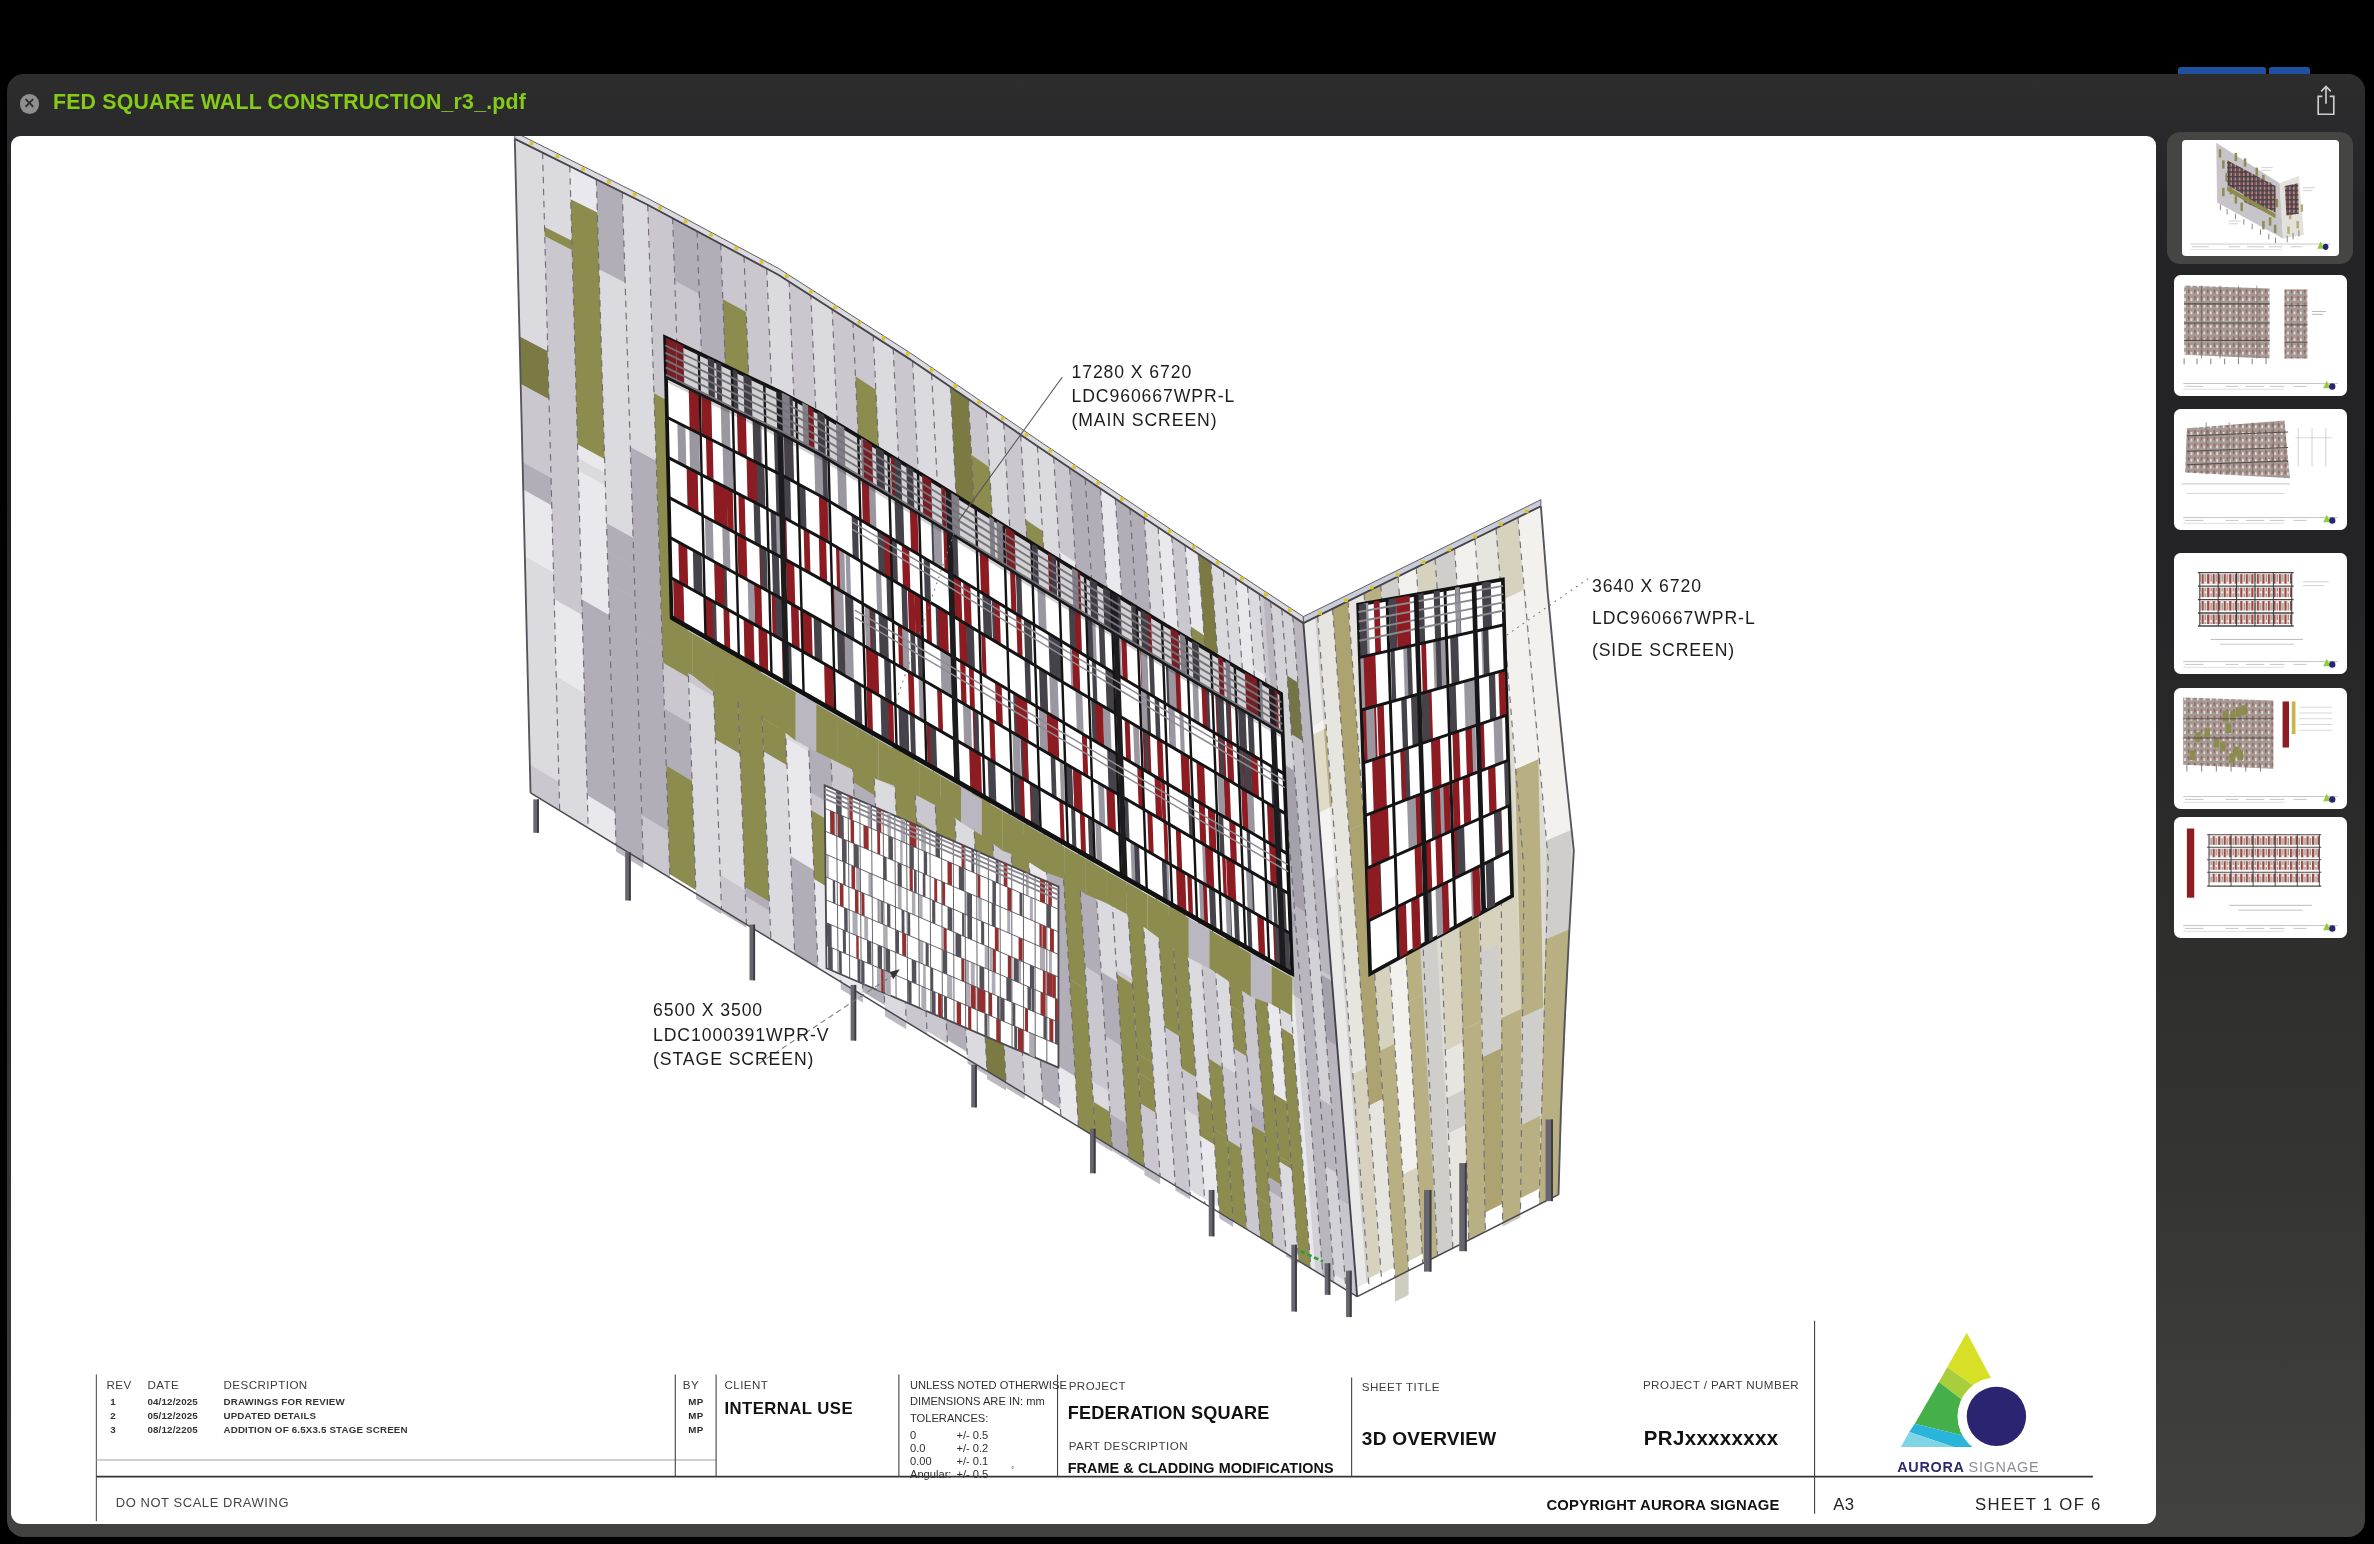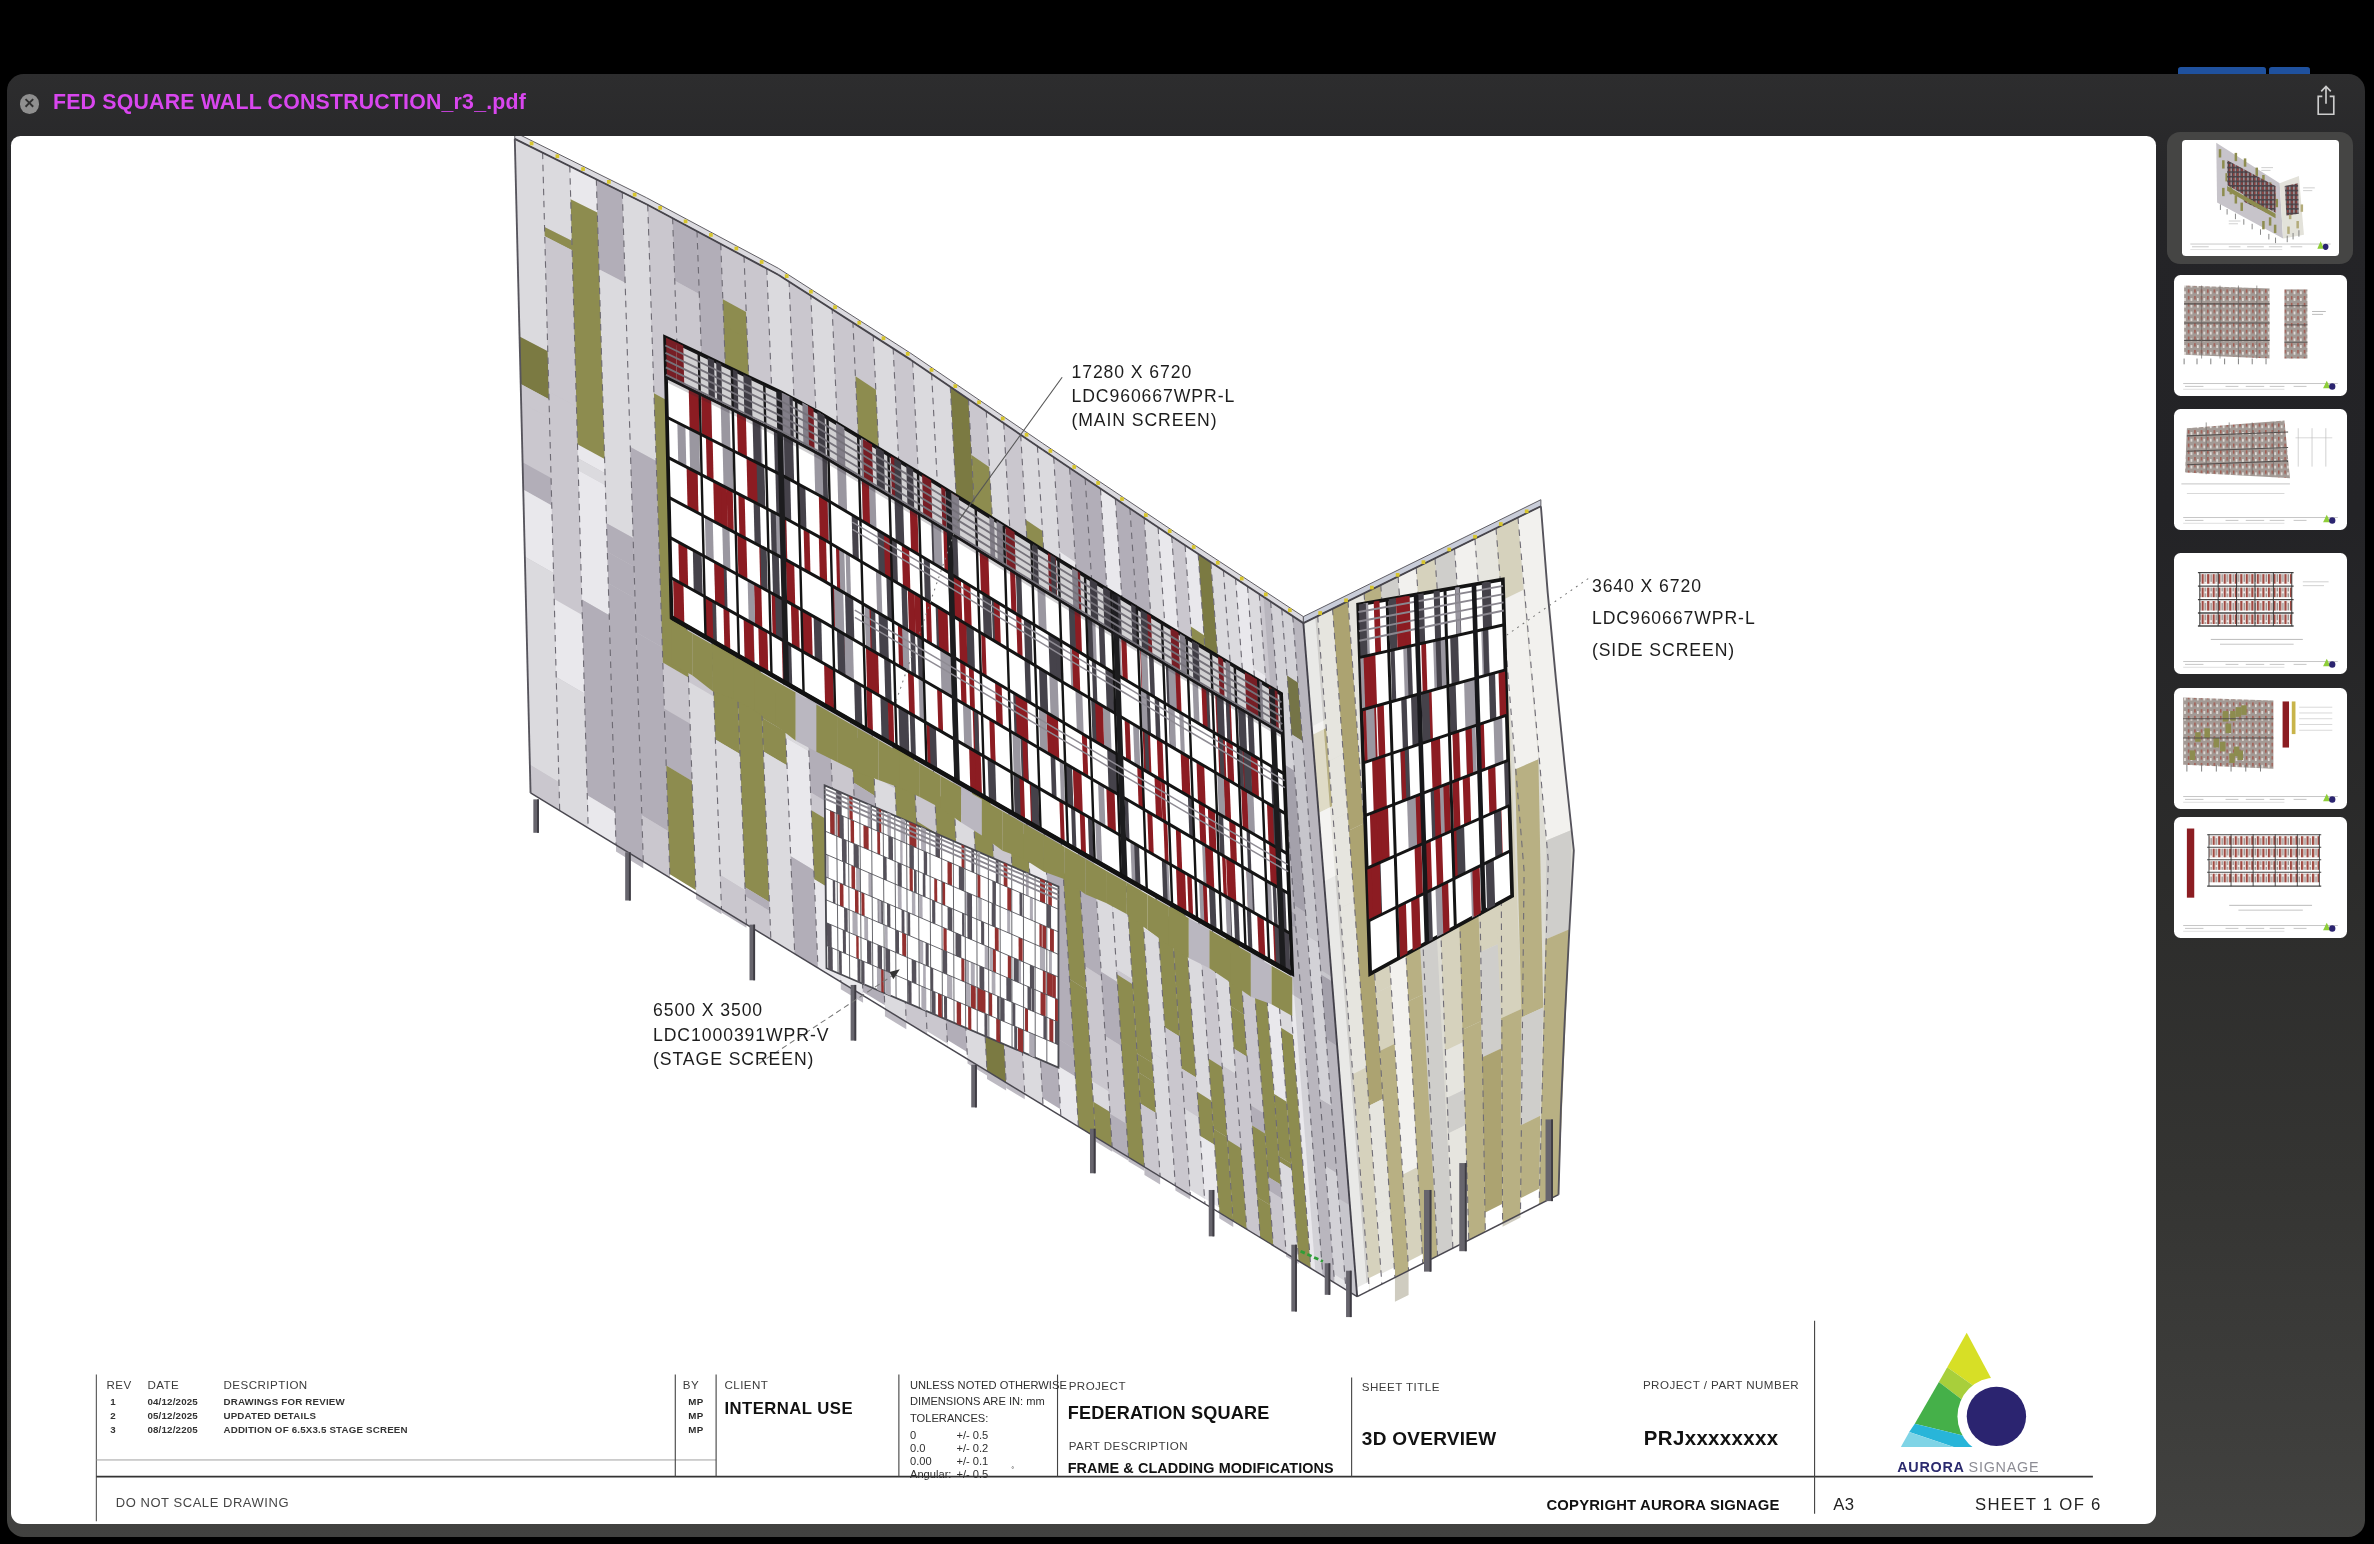--- a/index.html
+++ b/index.html
@@ -1,19 +1,19 @@
 <!DOCTYPE html>
 <html style="font-size:15px"><head><meta charset="utf-8"><style>
 html,body{margin:0;padding:0;background:#000;width:2375px;height:1544px;overflow:hidden;
 font-family:"Liberation Sans",sans-serif;}
 .modal{position:absolute;left:7.4px;top:74px;width:2358px;height:1463px;border-radius:16.7px;
 background:linear-gradient(180deg,#2d2d2e 0%,#242427 10%,#232326 30%,#2c2c2b 55%,#343432 75%,#424240 100%);}
 .page{position:absolute;left:11px;top:136px;width:2145px;height:1388px;background:#fff;
 border-radius:9.3px 9.3px 11px 11px;overflow:hidden;}
-.fname{position:absolute;left:53px;top:90px;color:#d946ef;font-size:21.3px;font-weight:700;
+.fname{position:absolute;left:53px;top:90px;color:#84cc16;font-size:21.3px;font-weight:700;
 letter-spacing:0.2px;}
 .closebtn{position:absolute;left:19.5px;top:94px;width:19.5px;height:19.5px;border-radius:50%;
 background:#8f8f8f;color:#2f2f2f;font-size:14px;font-weight:700;text-align:center;line-height:19.5px;}
 </style></head>
 <body>
 <div style="position:absolute;left:2178px;top:67px;width:88px;height:8.3px;background:#1f519e;border-radius:2.8px 2.8px 0 0;"></div>
 <div style="position:absolute;left:2269px;top:67px;width:41px;height:8.3px;background:#1f519e;border-radius:2.8px 2.8px 0 0;"></div>
 <div class="modal"></div>
 <div class="fname">FED SQUARE WALL CONSTRUCTION_r3_.pdf</div>
 <div class="closebtn">✕</div>

